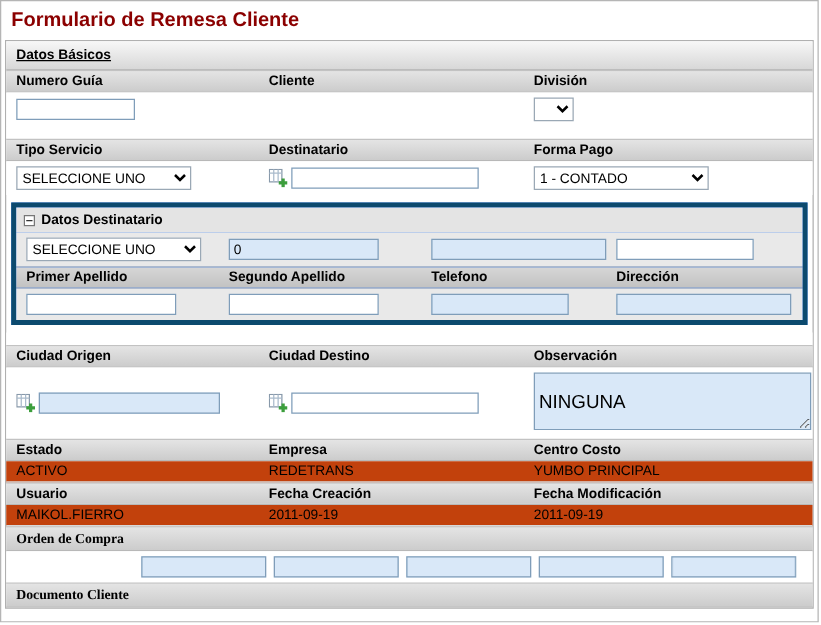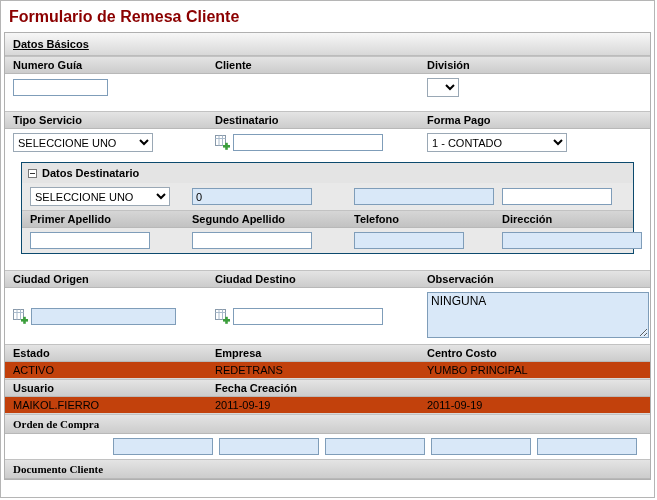--- a/index.html
+++ b/index.html
@@ -75,36 +75,36 @@
   input.blue, textarea.blue { background: #d9e8f8; }
   select {
     font-size: 11px;
     font-family: "Liberation Sans", sans-serif;
     height: 19px;
     border: 1px solid #9aa8b5;
     background: #fff;
   }
   textarea {
     border: 1px solid #7f9db9;
-    font-size: 12px;
+    font-size: 15px;
     font-family: "Liberation Sans", sans-serif;
-    padding: 1px 3px;
+    padding: 14px 3px;
   }
   .w95  { width: 95px; }
   .w110 { width: 110px; }
   .w120 { width: 120px; }
   .w130 { width: 140px; }
   .w140 { width: 140px; }
   .w145 { width: 145px; }
   .w150 { width: 150px; }
   .w30  { width: 32px; }
 
   .fieldset {
-    margin: 6px 16px;
-    border: 1px solid #0c4a6e;
+    margin: 6px 4px;
+    border: 4px solid #0c4a6e;
     background: #3b82f6;
   }
   .fieldset-header {
     padding: 4px 6px;
     font-weight: bold;
     background: #e4e4e4;
     display: flex;
     align-items: center;
     gap: 5px;
   }
@@ -279,20 +279,21 @@
       <div>Centro Costo</div>
     </div>
     <div class="row values cols3">
       <div>ACTIVO</div>
       <div>REDETRANS</div>
       <div>YUMBO PRINCIPAL</div>
     </div>
     <div class="row labels cols3">
       <div>Usuario</div>
       <div>Fecha Creación</div>
+      <div>Fecha Modificación</div>
     </div>
     <div class="row values cols3">
       <div>MAIKOL.FIERRO</div>
       <div>2011-09-19</div>
       <div>2011-09-19</div>
     </div>
 
     <div class="bar-label">Orden de Compra</div>
     <div class="multi-inputs indent">
       <input type="text" class="blue" style="">

